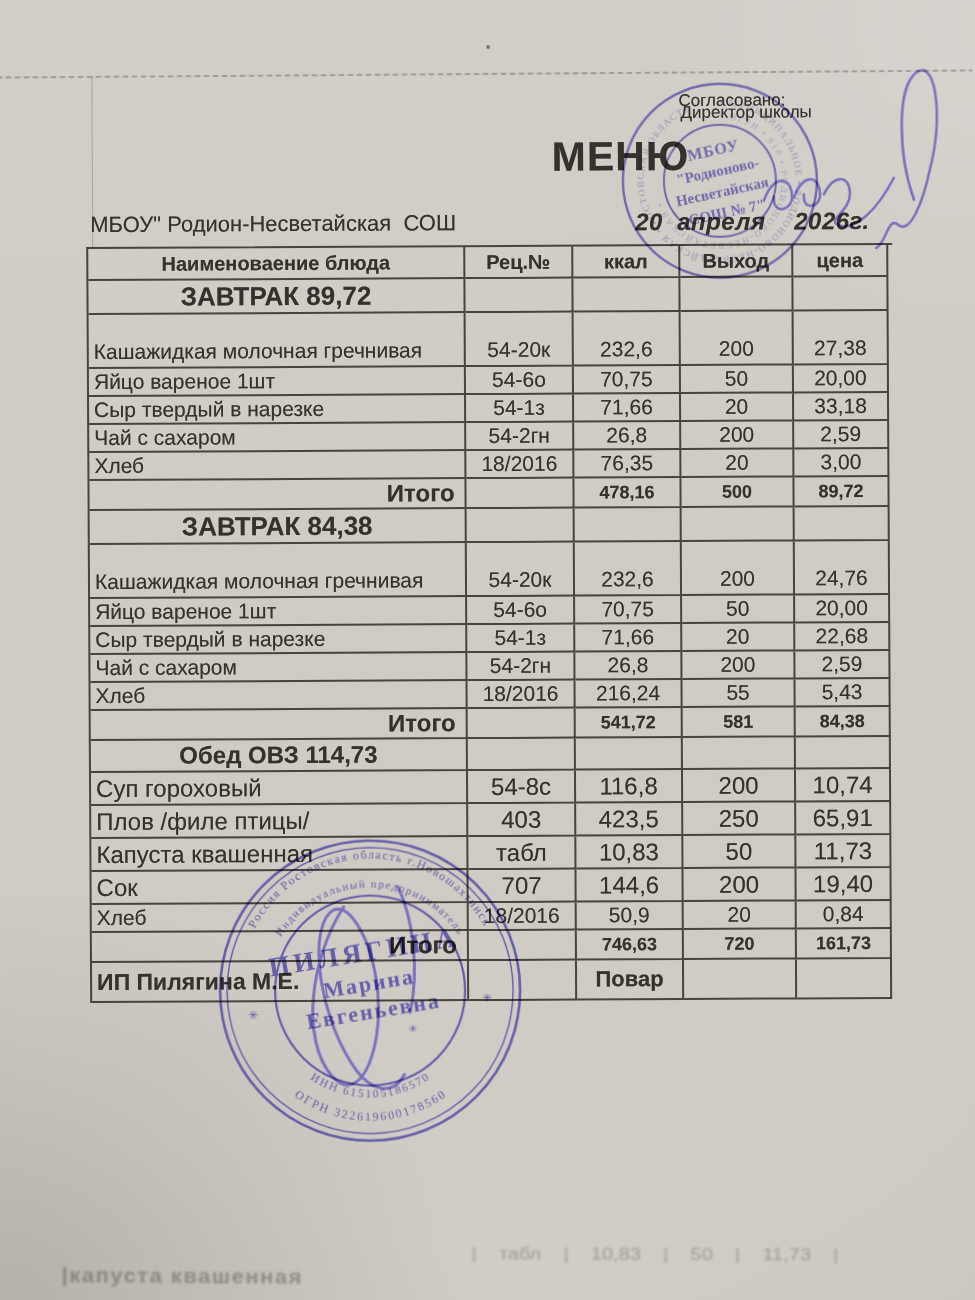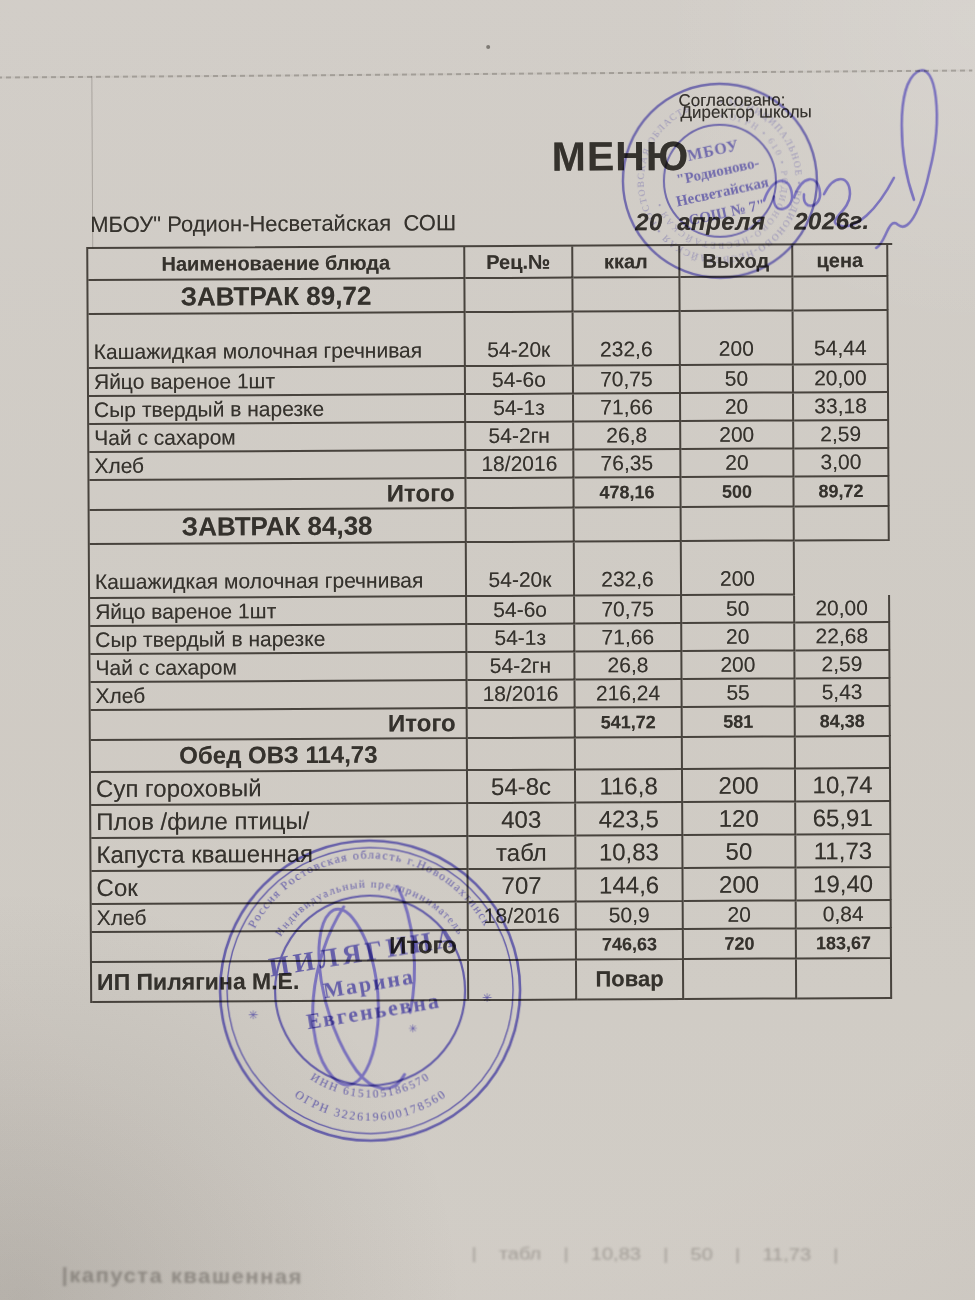--- a/index.html
+++ b/index.html
@@ -88,21 +88,21 @@
         <div class="td num"></div>
         <div class="td num"></div>
         <div class="td num"></div>
         <div class="td num"></div>
       </div>
       <div class="tr t-dish-tall">
         <div class="td name-cell">Кашажидкая молочная гречнивая</div>
         <div class="td num">54-20к</div>
         <div class="td num">232,6</div>
         <div class="td num">200</div>
-        <div class="td num">54,44</div>
+        <div class="td num">27,38</div>
       </div>
       <div class="tr t-dish">
         <div class="td name-cell">Яйцо вареное 1шт</div>
         <div class="td num">54-6о</div>
         <div class="td num">70,75</div>
         <div class="td num">50</div>
         <div class="td num">20,00</div>
       </div>
       <div class="tr t-dish">
         <div class="td name-cell">Сыр твердый в нарезке</div>
@@ -137,20 +137,21 @@
         <div class="td num"></div>
         <div class="td num"></div>
         <div class="td num"></div>
         <div class="td num"></div>
       </div>
       <div class="tr t-dish-tall">
         <div class="td name-cell">Кашажидкая молочная гречнивая</div>
         <div class="td num">54-20к</div>
         <div class="td num">232,6</div>
         <div class="td num">200</div>
+        <div class="td num">24,76</div>
       </div>
       <div class="tr t-dish">
         <div class="td name-cell">Яйцо вареное 1шт</div>
         <div class="td num">54-6о</div>
         <div class="td num">70,75</div>
         <div class="td num">50</div>
         <div class="td num">20,00</div>
       </div>
       <div class="tr t-dish">
         <div class="td name-cell">Сыр твердый в нарезке</div>
@@ -191,21 +192,21 @@
         <div class="td name-cell">Суп гороховый</div>
         <div class="td num">54-8с</div>
         <div class="td num">116,8</div>
         <div class="td num">200</div>
         <div class="td num">10,74</div>
       </div>
       <div class="tr t-dish-lg">
         <div class="td name-cell">Плов /филе птицы/</div>
         <div class="td num">403</div>
         <div class="td num">423,5</div>
-        <div class="td num">120</div>
+        <div class="td num">250</div>
         <div class="td num">65,91</div>
       </div>
       <div class="tr t-dish-lg">
         <div class="td name-cell">Капуста квашенная</div>
         <div class="td num">табл</div>
         <div class="td num">10,83</div>
         <div class="td num">50</div>
         <div class="td num">11,73</div>
       </div>
       <div class="tr t-dish-lg">
@@ -220,21 +221,21 @@
         <div class="td num">18/2016</div>
         <div class="td num">50,9</div>
         <div class="td num">20</div>
         <div class="td num">0,84</div>
       </div>
       <div class="tr t-total">
         <div class="td name-cell">Итого</div>
         <div class="td num"></div>
         <div class="td num">746,63</div>
         <div class="td num">720</div>
-        <div class="td num">183,67</div>
+        <div class="td num">161,73</div>
       </div>
       <div class="tr t-footer">
         <div class="td name-cell">ИП Пилягина М.Е.</div>
         <div class="td num"></div>
         <div class="td num">Повар</div>
         <div class="td num"></div>
         <div class="td num"></div>
       </div>
     </div>
 

